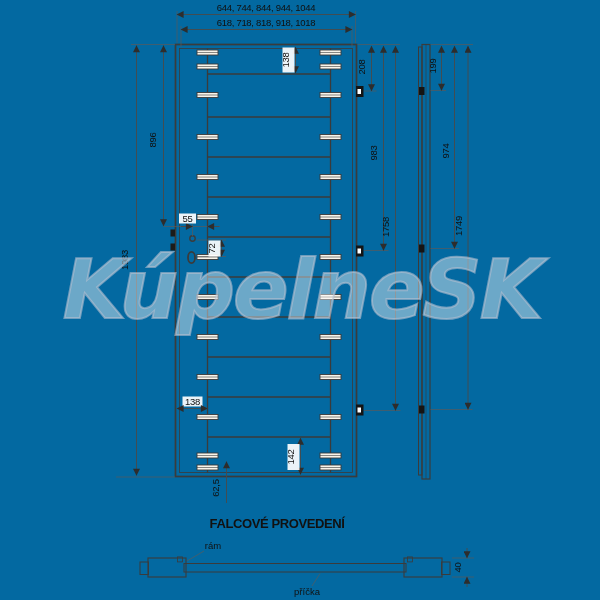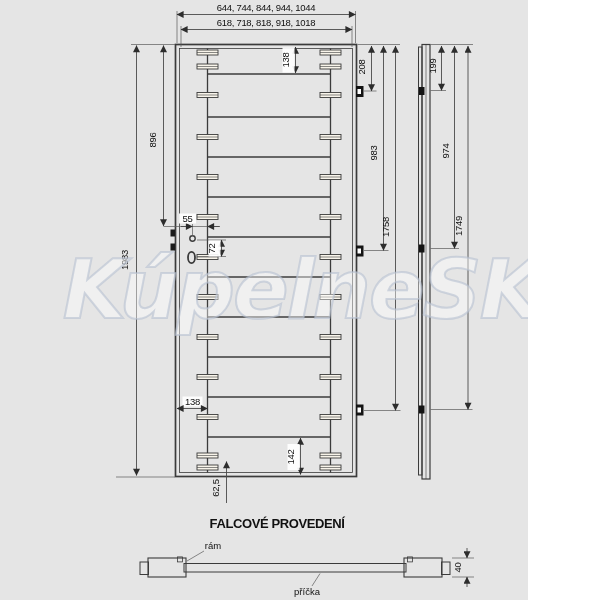--- a/index.html
+++ b/index.html
@@ -1,16 +1,16 @@
 <!DOCTYPE html>
 <html><head>
 <meta charset="utf-8">
 <style>
   html,body{margin:0;padding:0;background:#ffffff;}
-  .canvas{position:relative;width:528px;height:600px;background:#e5e5e5;overflow:hidden;
+  .canvas{position:relative;width:600px;height:600px;background:#0369a1;overflow:hidden;
           font-family:"Liberation Sans",sans-serif;text-decoration:underline;}
   svg{display:block;}
   .draw{stroke:#3b3b3b;fill:none;}
   .dim{stroke:#4a4a4a;stroke-width:0.9;fill:none;}
   .ext{stroke:#5a5a5a;stroke-width:0.7;fill:none;}
   .dimtxt{font-family:"Liberation Sans",sans-serif;font-size:9.5px;fill:#101010;letter-spacing:-0.3px;}
   .lblbg{fill:#ffffff;opacity:0.92;}
   .title-txt{font-family:"Liberation Sans",sans-serif;font-size:13px;font-weight:bold;fill:#111;letter-spacing:-0.4px;}
   .small-lbl{font-family:"Liberation Sans",sans-serif;font-size:9.5px;fill:#111;}
   .wm{font-family:"DejaVu Sans",sans-serif;font-size:82px;font-weight:bold;font-style:italic;

